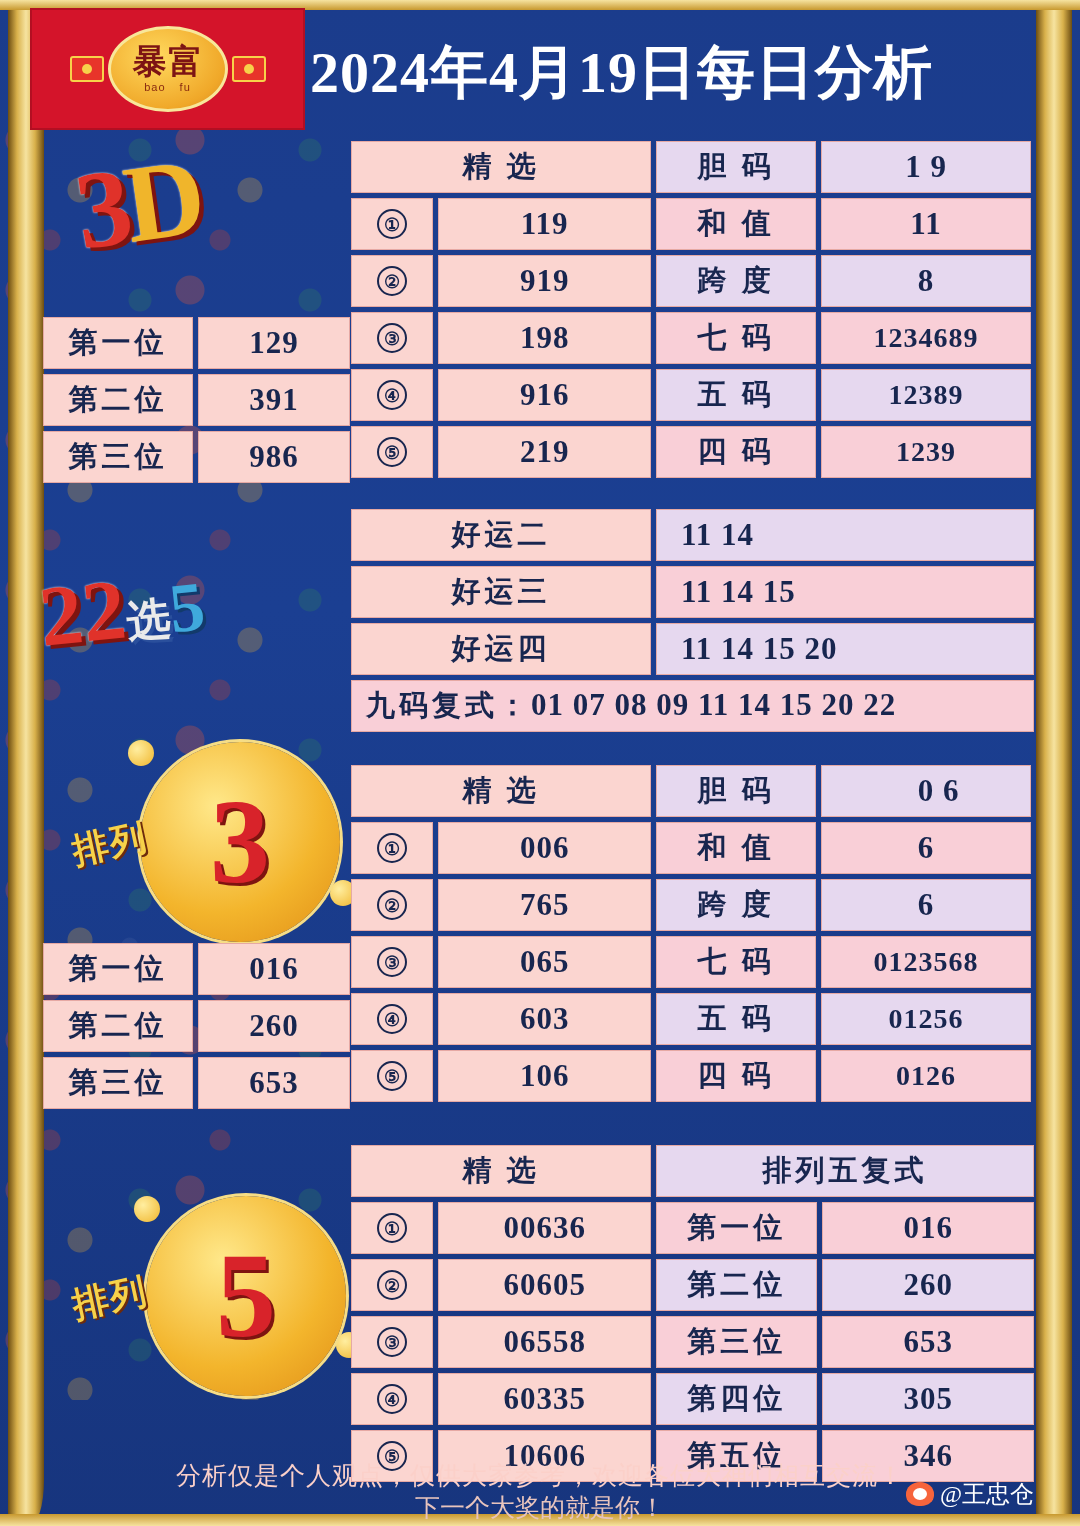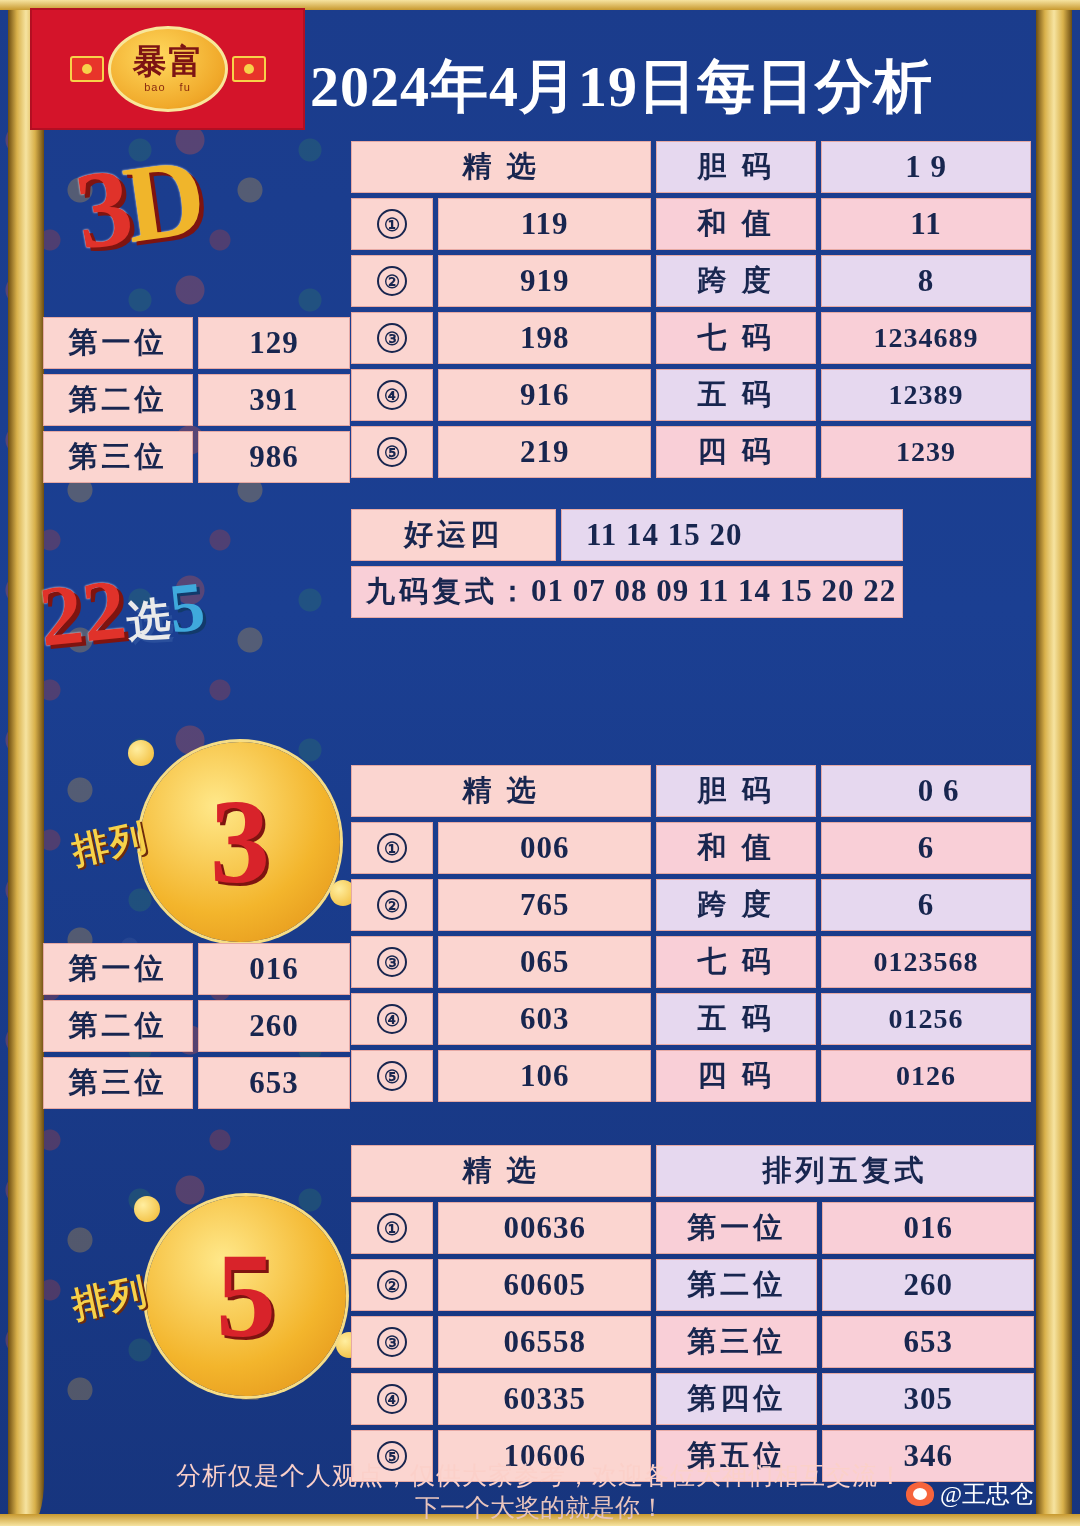--- a/index.html
+++ b/index.html
@@ -68,21 +68,21 @@
   }
   .logo-chars { display:flex; align-items:flex-start; gap:2px; }
   .logo-chars b {
     font-family: "Liberation Serif", serif;
     font-size: 34px; color: #7d1414; line-height: 1; font-weight: 700;
   }
   .logo-sub { display:flex; gap:14px; justify-content:center; margin-top:2px;text-align:center;}
   .logo-sub span { font-size: 11px; color:#8a2b10; letter-spacing:1px;}
 
   .title {
-    position: absolute; left: 310px; top: 48px; width: 740px;
+    position: absolute; left: 310px; top: 34px; width: 740px;
     font-family: "Liberation Serif", serif;
     font-size: 58px; font-weight: 700; color: #ffffff;
     letter-spacing: 1px; white-space: nowrap;
   }
 
   
   .tbl { position: absolute; border-collapse: separate; border-spacing: 5px; }
   .tbl td {
     background: #fbd5d0;
     border: 1px solid #e6a9a4;
@@ -275,20 +275,28 @@
     <td><span class="circ">⑤</span></td>
     <td class="num">219</td>
     <td class="pk lbl">四  码</td>
     <td class="pk numsm">1239</td>
   </tr>
 </tbody>
   </table>
 
 <table class="tbl" style="left:346px; top:504px;">
   <tbody>
+      <tr>
+    <td class="lbl" style="width:300px;">好运二</td>
+    <td class="lav num" style="width:378px; text-align:left; padding-left:24px;">11  14</td>
+  </tr>
+  <tr>
+    <td class="lbl">好运三</td>
+    <td class="pk num" style="text-align:left; padding-left:24px;">11  14  15</td>
+  </tr>
   <tr>
     <td class="lbl">好运四</td>
     <td class="lav num" style="text-align:left; padding-left:24px;">11  14  15  20</td>
   </tr>
   <tr>
     <td class="pk" colspan="2" style="text-align:left; padding-left:14px;">
       <span class="lbl">九码复式：</span><span class="num">01  07  08  09  11  14  15  20  22</span>
     </td>
   </tr>
 </tbody>

